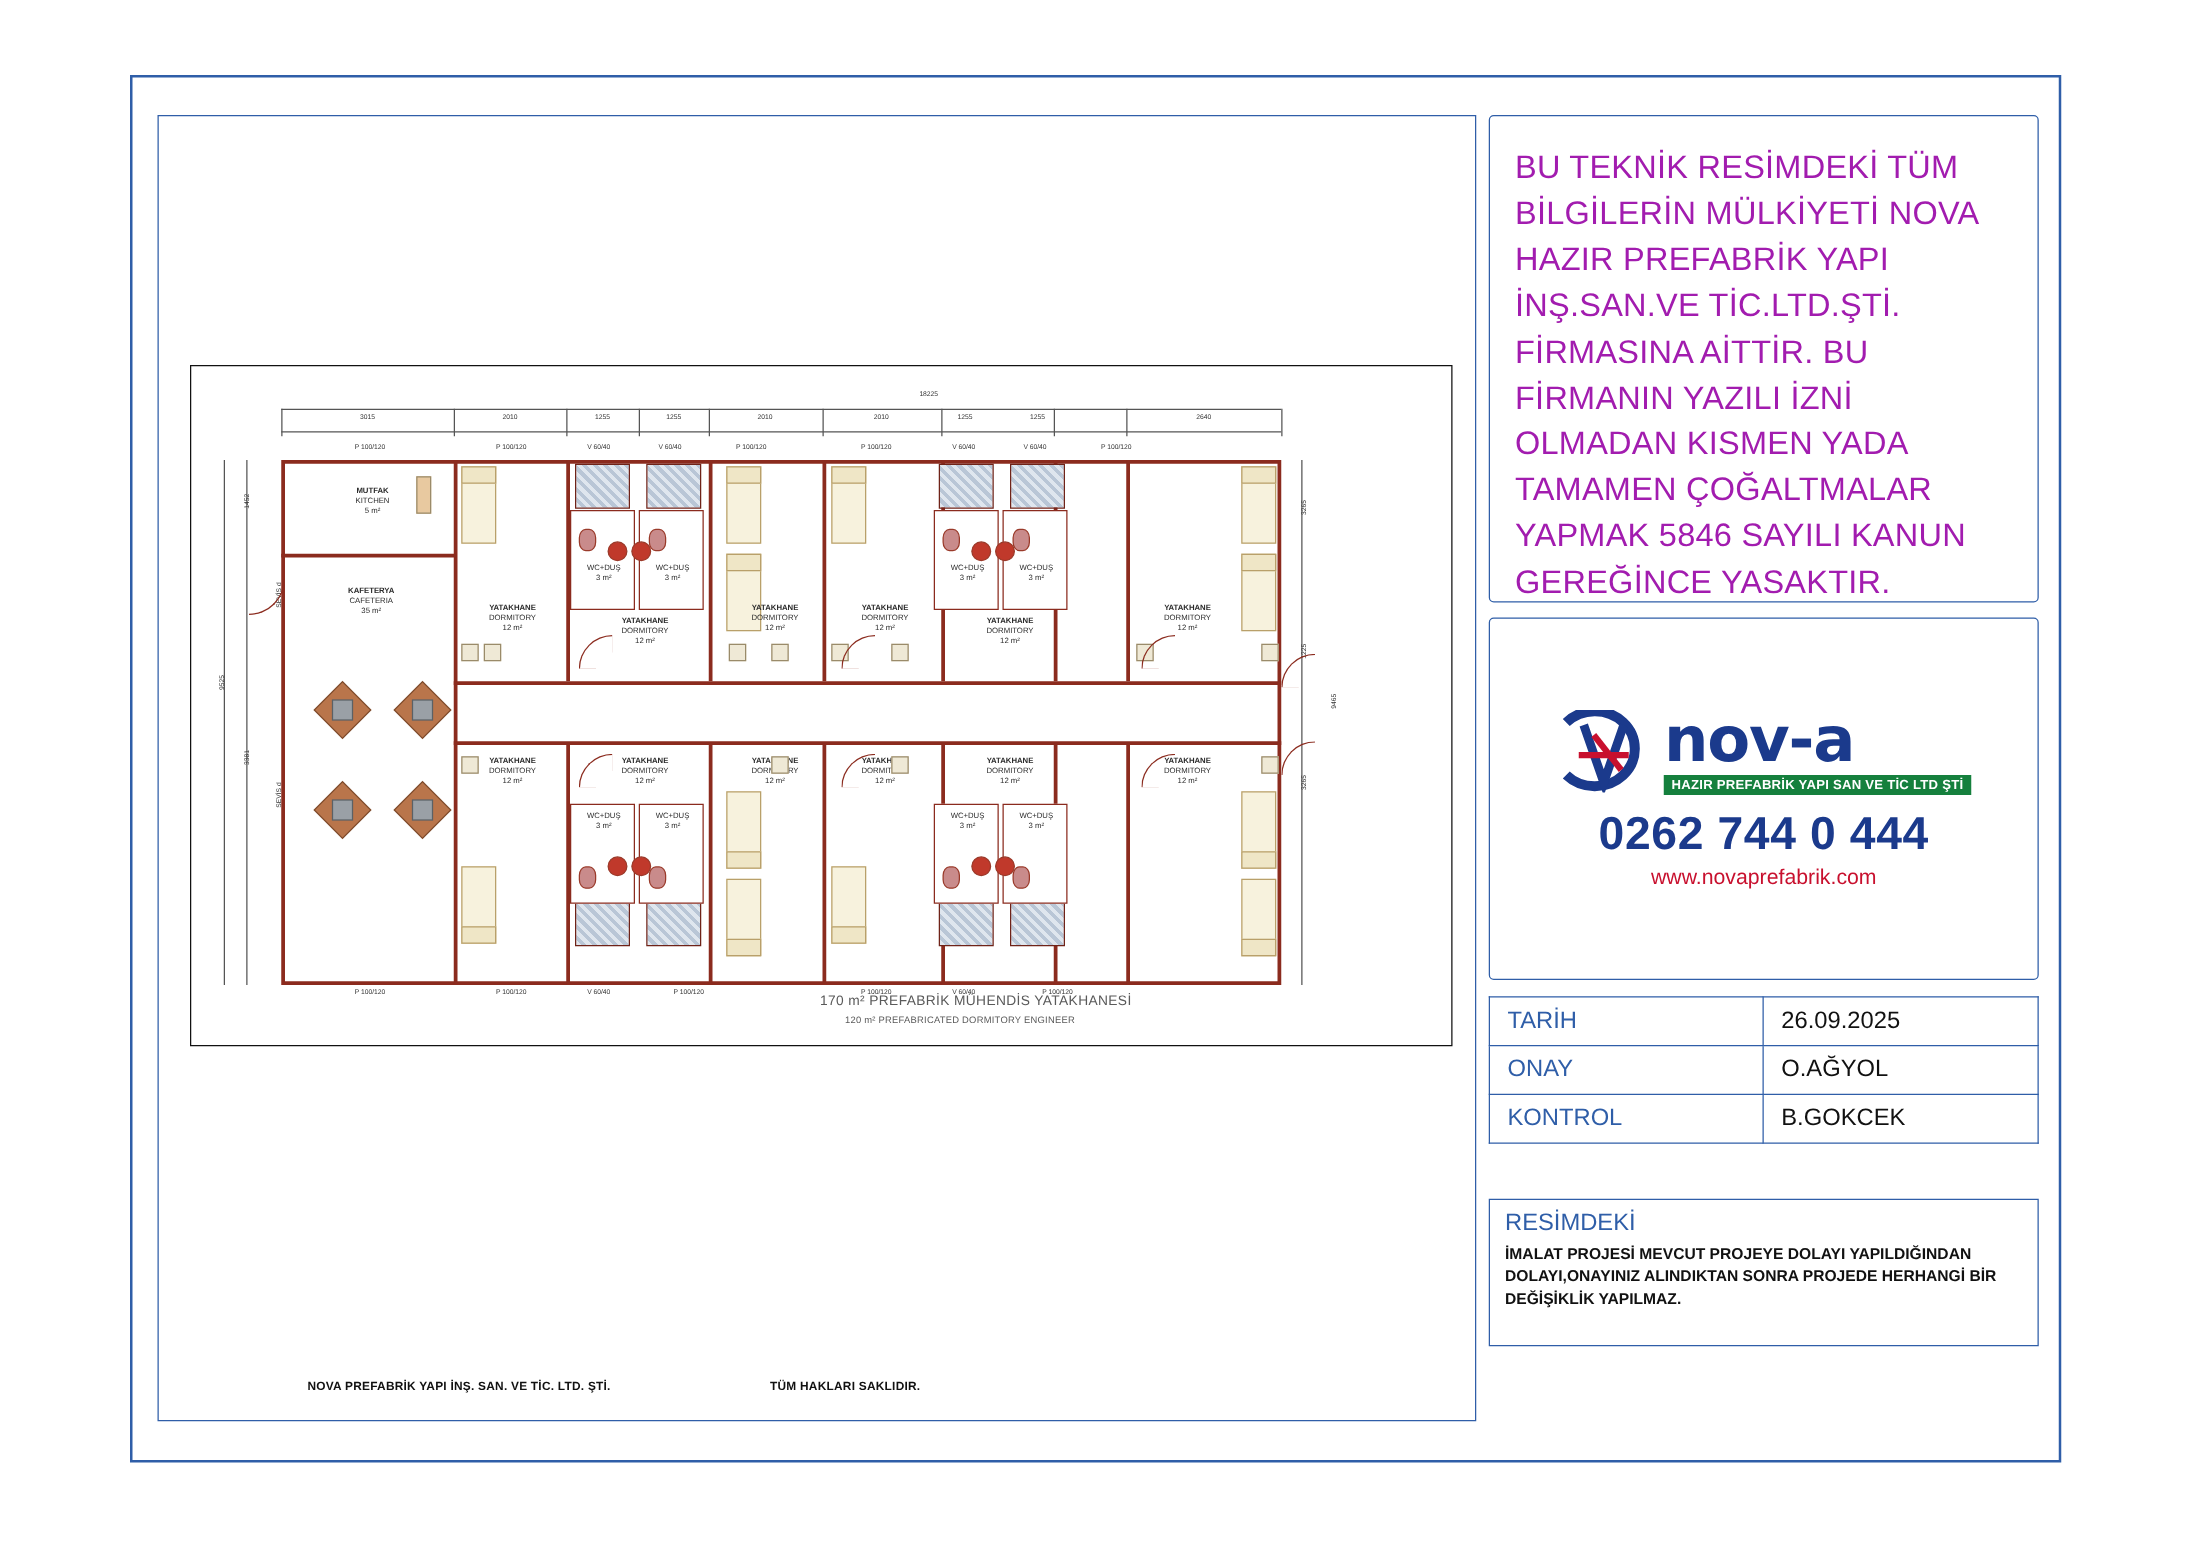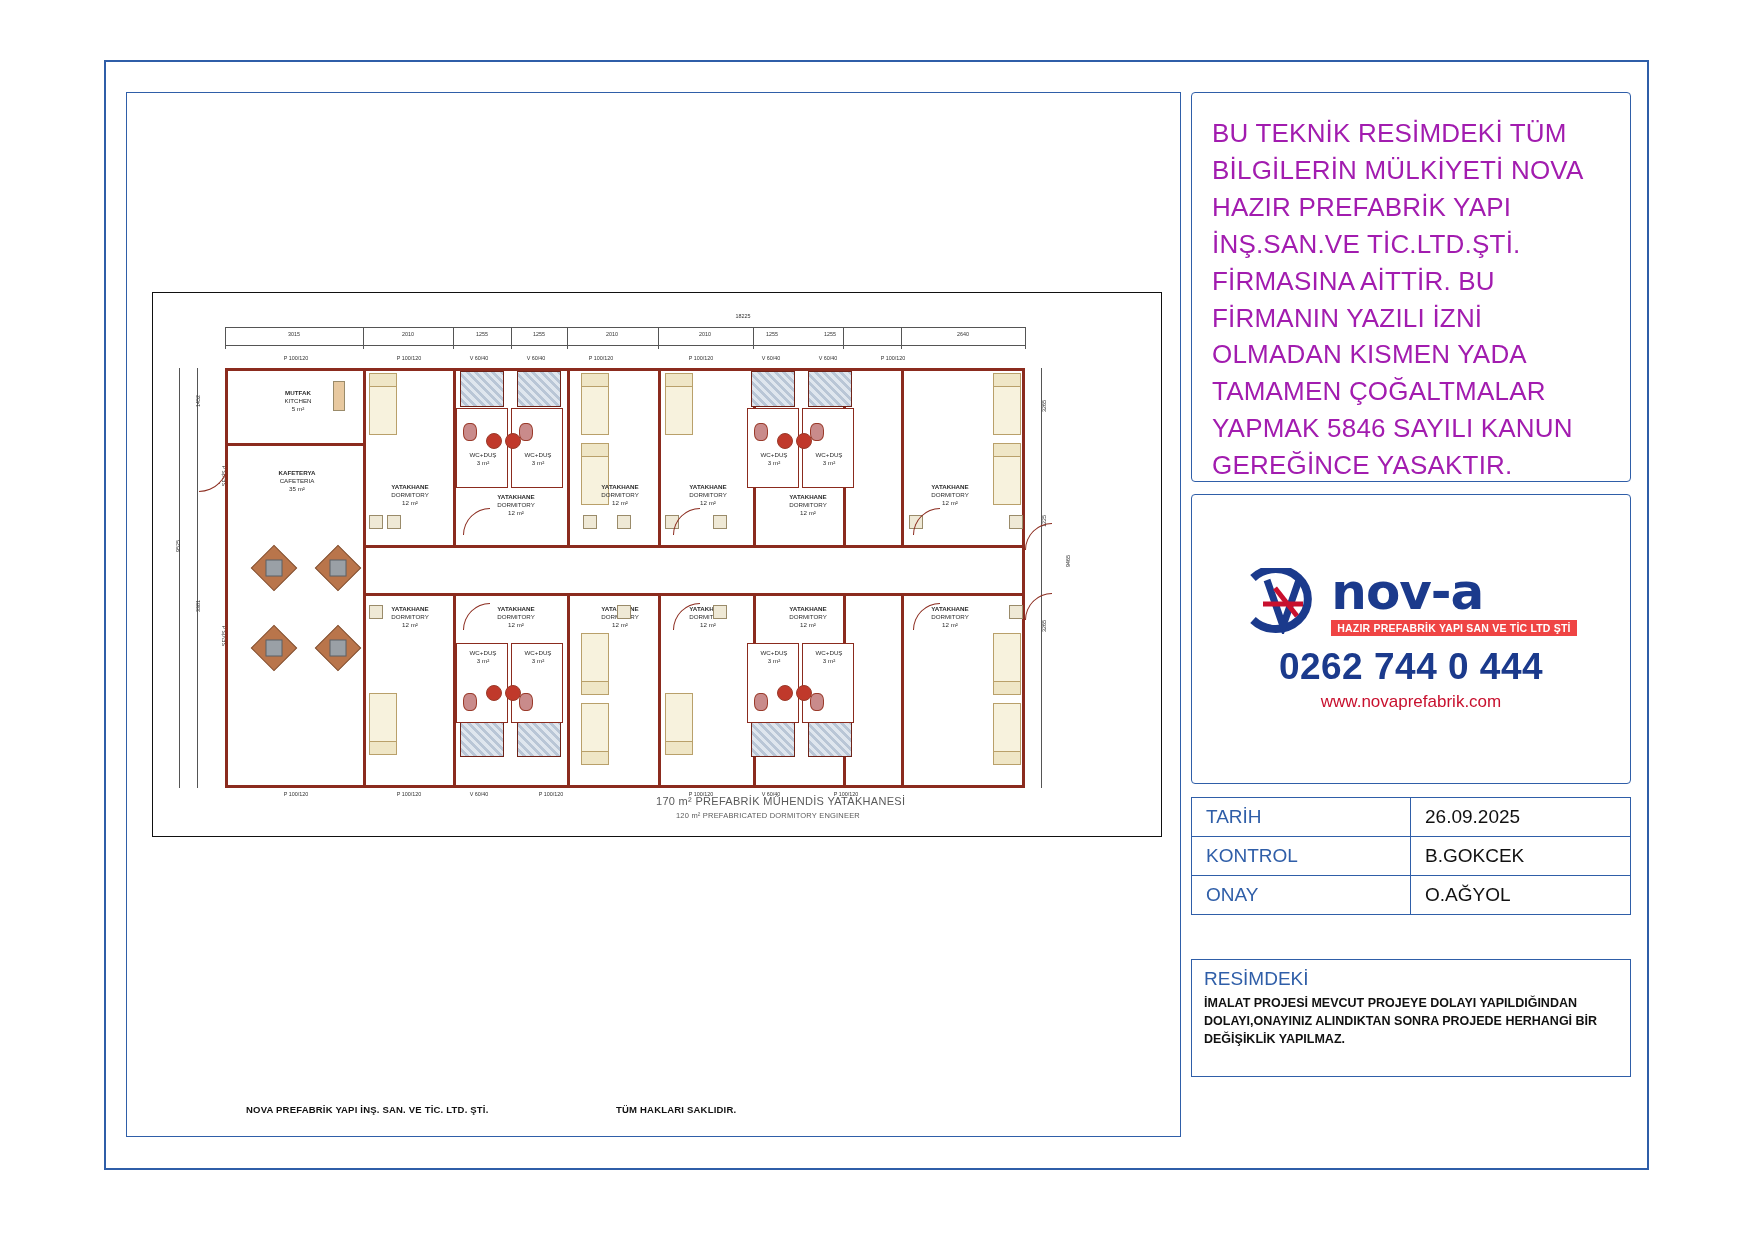--- a/index.html
+++ b/index.html
@@ -9,21 +9,21 @@
   .drawing-box{position:absolute;left:46px;top:230px;width:1010px;height:545px;border:1.5px solid #111;background:#fff;box-sizing:border-box;overflow:hidden;}
 
   
   .rights-box{position:absolute;left:1085px;top:30px;width:440px;height:390px;border:1.5px solid #2f5ea8;border-radius:4px;box-sizing:border-box;padding:22px 20px;}
   .rights-text{font-size:26px;line-height:1.42;color:#a21caf;letter-spacing:.2px;}
   .logo-box{position:absolute;left:1085px;top:432px;width:440px;height:290px;border:1.5px solid #2f5ea8;border-radius:4px;box-sizing:border-box;display:flex;align-items:center;justify-content:center;}
   .logo-card{width:360px;height:175px;display:flex;flex-direction:column;align-items:center;justify-content:center;}
   .logo-row{display:flex;align-items:center;gap:8px;}
   .logo-mark{width:78px;height:66px;position:relative;}
   .logo-word{font-size:50px;font-weight:bold;color:#1b3a8c;letter-spacing:-1px;line-height:1;font-family:"DejaVu Sans",sans-serif;}
-  .logo-sub{background:#ef4444;color:#fff;font-size:10.5px;font-weight:bold;padding:2px 6px;letter-spacing:.2px;margin-top:3px;}
+  .logo-sub{background:#15803d;color:#fff;font-size:10.5px;font-weight:bold;padding:2px 6px;letter-spacing:.2px;margin-top:3px;}
   .logo-phone{font-size:37px;font-weight:bold;color:#1b3a8c;margin-top:10px;letter-spacing:.5px;}
   .logo-web{font-size:17px;color:#c8102e;margin-top:4px;text-align:right;}
 
   .meta-table{position:absolute;left:1085px;top:735px;width:440px;border:1.5px solid #2f5ea8;border-collapse:collapse;}
   .meta-table td{border:1px solid #2f5ea8;height:38px;padding:0 14px;font-size:19px;color:#111;}
   .meta-table td.k{color:#2f5ea8;width:190px;}
   .note-box{position:absolute;left:1085px;top:897px;width:440px;height:118px;border:1.5px solid #2f5ea8;box-sizing:border-box;padding:8px 12px;}
   .note-title{color:#2f5ea8;font-size:19px;margin-bottom:4px;}
   .note-body{font-size:12.5px;line-height:1.45;color:#111;font-weight:bold;}
 
@@ -388,26 +388,26 @@
     </div>
   </div>
 
   <table class="meta-table">
     <tbody>
         <tr>
       <td class="k">TARİH</td>
       <td>26.09.2025</td>
     </tr>
     <tr>
+      <td class="k">ONAY</td>
+      <td>O.AĞYOL</td>
+    </tr>
+    <tr>
       <td class="k">KONTROL</td>
       <td>B.GOKCEK</td>
-    </tr>
-    <tr>
-      <td class="k">ONAY</td>
-      <td>O.AĞYOL</td>
     </tr>
   </tbody>
     </table>
 
   <div class="note-box">
     <div class="note-title">RESİMDEKİ</div>
     <div class="note-body">İMALAT PROJESİ MEVCUT PROJEYE DOLAYI YAPILDIĞINDAN DOLAYI,ONAYINIZ ALINDIKTAN SONRA PROJEDE HERHANGİ BİR DEĞİŞİKLİK YAPILMAZ.</div>
   </div>
 
   <div class="footer-left">NOVA  PREFABRİK YAPI İNŞ. SAN. VE TİC. LTD. ŞTİ.</div>

